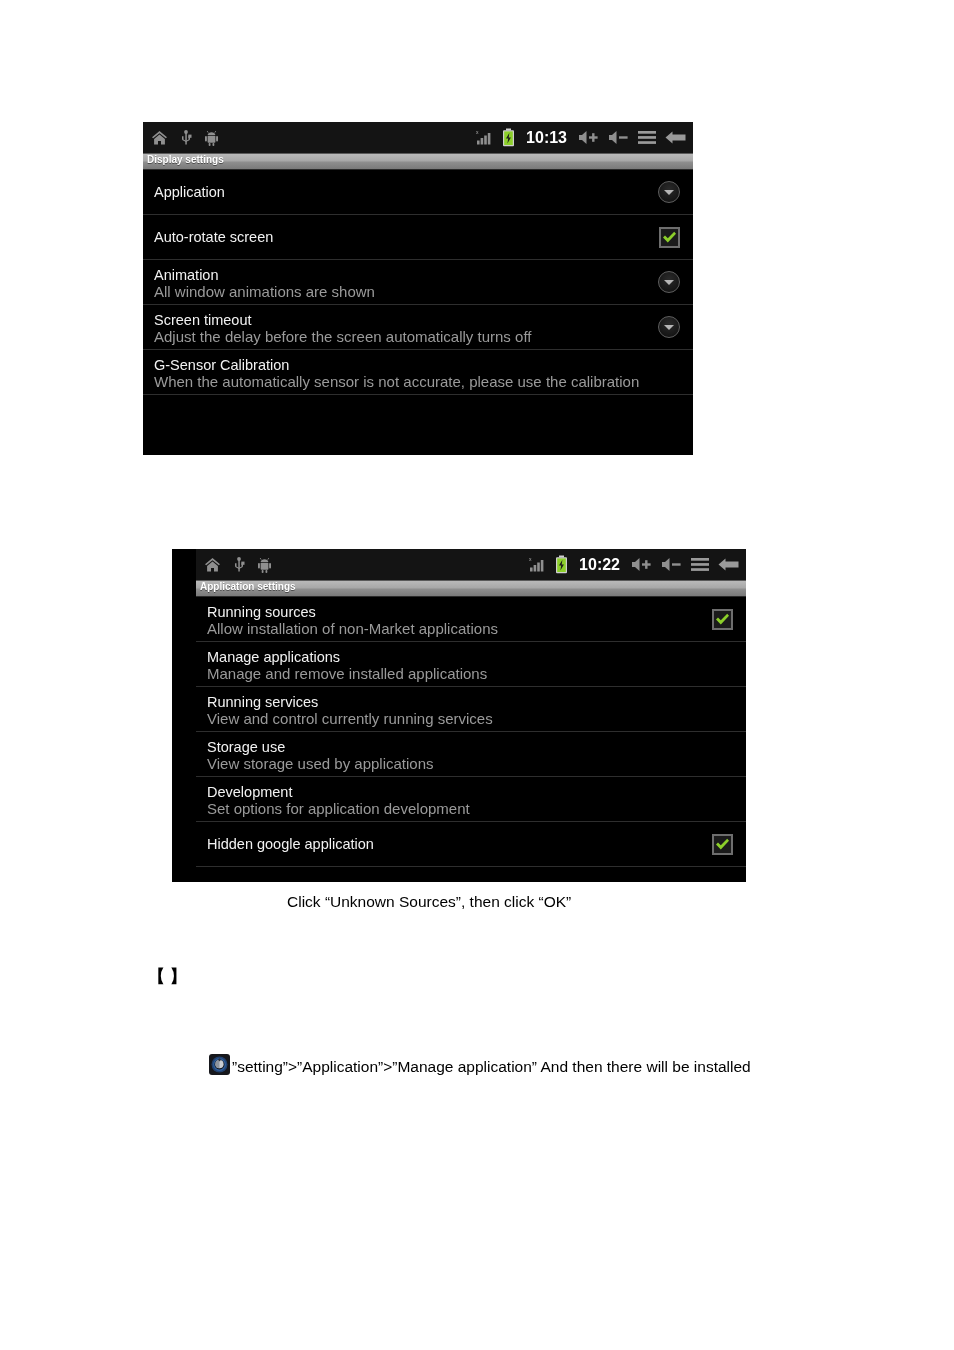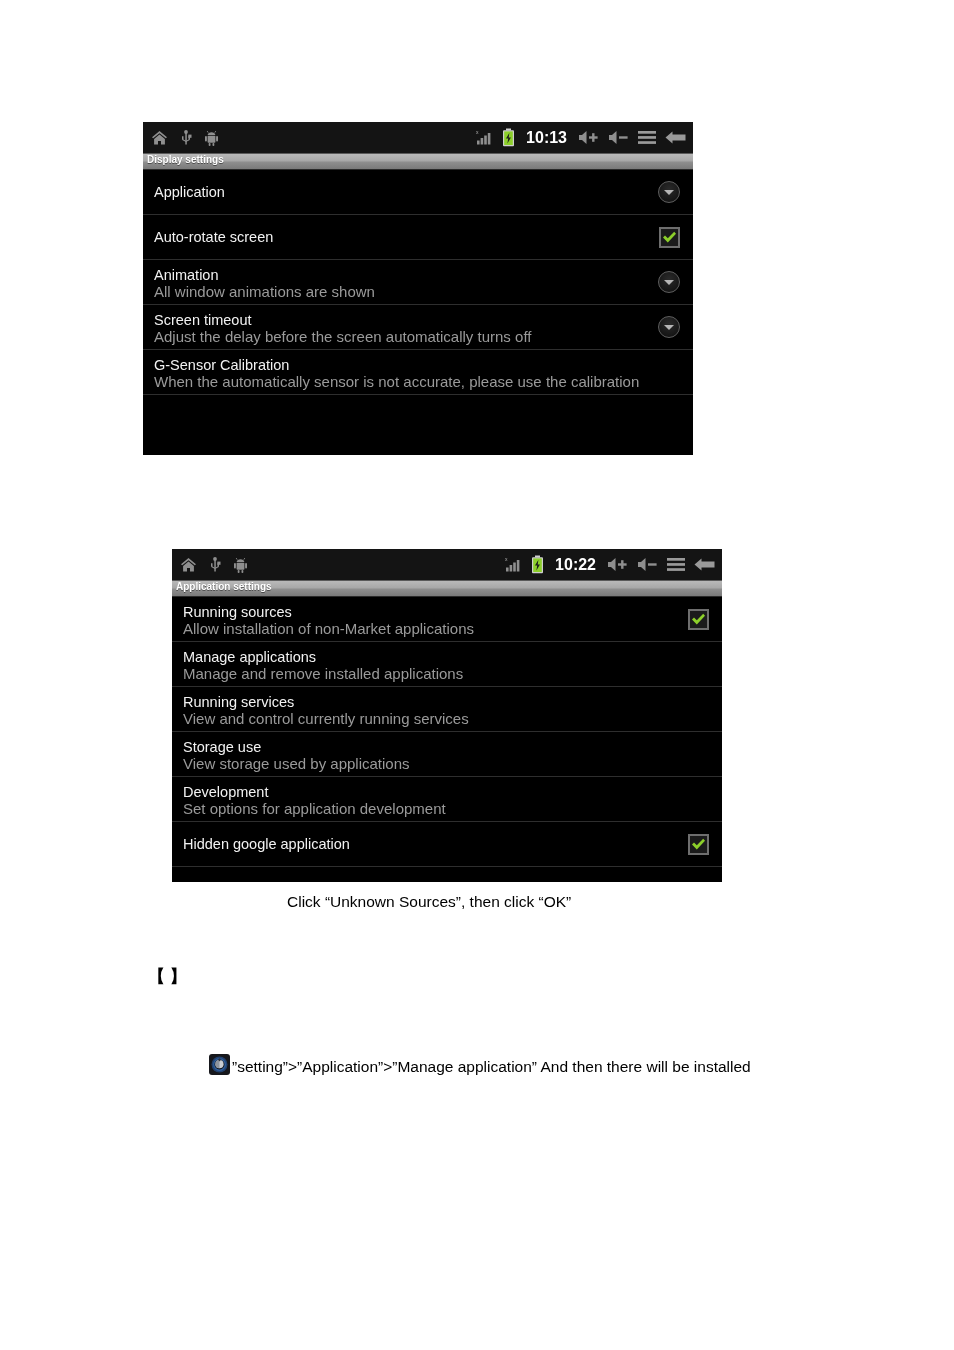--- a/index.html
+++ b/index.html
@@ -25,20 +25,21 @@
     left: 143px;
     top: 122px;
     width: 550px;
     height: 333px;
   }
   #application-settings-screenshot {
     left: 172px;
     top: 549px;
     width: 550px;
     height: 333px;
+    padding-left: 24px;
   }
 
   
   .status-bar {
     height: 31px;
     background: #141414;
     display: flex;
     align-items: center;
     padding: 0 7px 0 8px;
     box-sizing: border-box;

